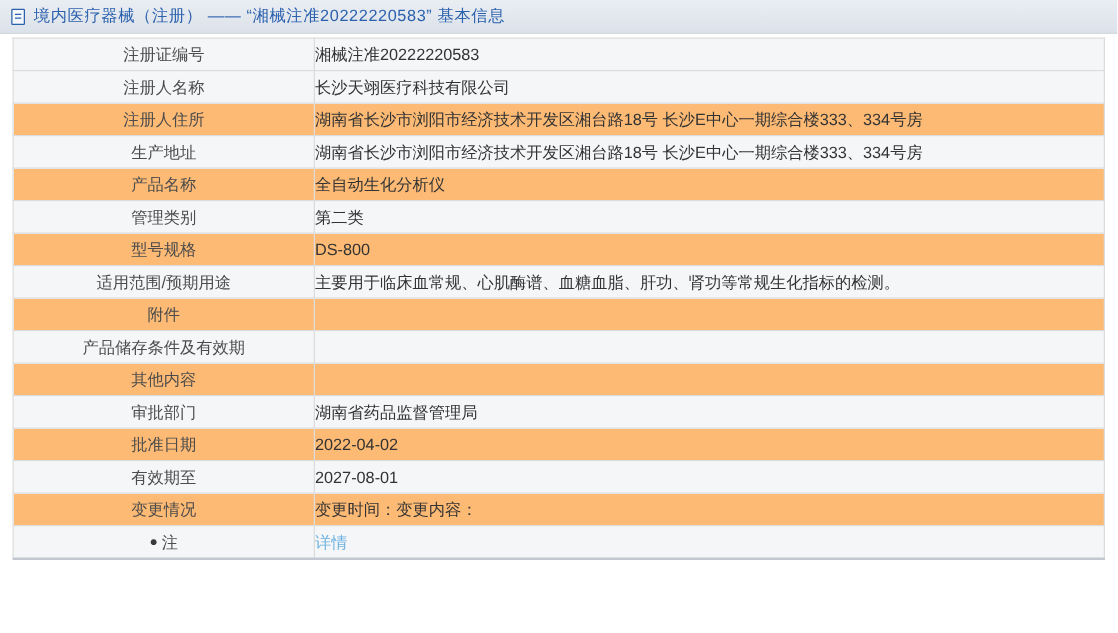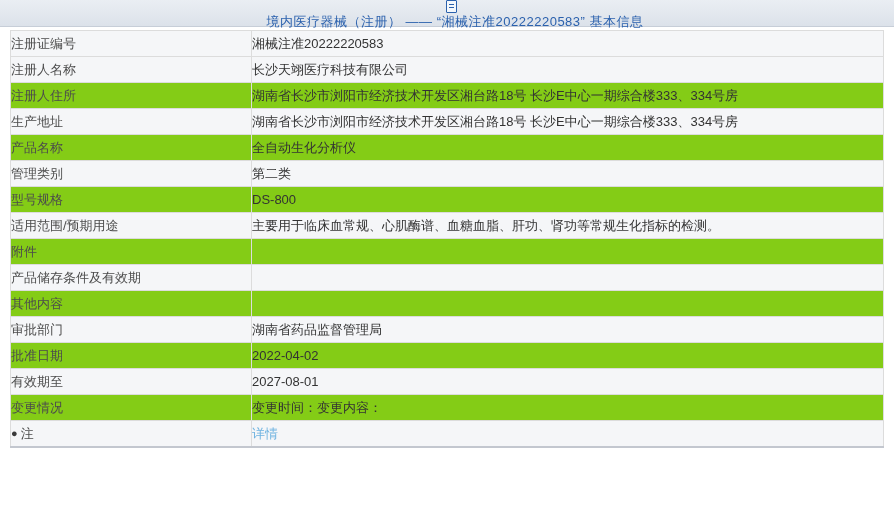--- a/index.html
+++ b/index.html
@@ -6,21 +6,21 @@
   body{
     width:894px;height:506px;overflow:hidden;background:#ffffff;
     font-family:"Liberation Sans","DejaVu Sans",sans-serif;
     -webkit-font-smoothing:antialiased;
   }
   
   .titlebar{
     height:27px;box-sizing:border-box;
     background:linear-gradient(to bottom,#eaeef3,#dce2ea);
     border-bottom:1px solid #c7ced8;
-    display:flex;align-items:center;padding-left:9px;flex-direction:column;
+    display:flex;align-items:center;padding-left:9px;
   }
   .doc-icon{
     width:11px;height:13px;flex:0 0 auto;position:relative;
     border:1px solid var(--title-blue,#2b61ad);background:#f4f8fc;
     box-sizing:border-box;border-radius:1px;
   }
   .doc-icon::before{
     content:"";position:absolute;left:2px;top:3px;width:5px;height:1px;
     background:var(--title-blue,#2b61ad);
     box-shadow:0 3px 0 var(--title-blue,#2b61ad);
@@ -34,26 +34,26 @@
     border-collapse:collapse;table-layout:fixed;
     width:874px;margin:3px 10px 0 10px;
     border:1px solid #c6c9cd;border-bottom:2px solid #c3c7cf;
   }
   table.info td{
     border:1px solid var(--border-gray,#dcdcdc);
     height:25px;font-size:13px;padding:0;vertical-align:middle;
     white-space:nowrap;overflow:hidden;
   }
   td.lbl{
-    width:240px;text-align:left;padding-right:10px;
+    width:240px;text-align:center;padding-right:10px;
     color:#4c4c4c;
     margin-top:48px;
   }
   td.val{padding-left:9px;color:#333333;}
-  tr{background:#84cc16;}
+  tr{background:#fdba74;}
   tr:first-child,tr:nth-child(even){background:var(--stripe-gray,#f5f6f8);}
   a.details{color:var(--link-blue,#6fb3e0);text-decoration:none;text-align:center;}
   .note-ic{color:#3a3a3a;font-size:11px;margin-right:3px;position:relative;top:-1px;}
 </style>
 </head>
 <body>
 
 <div class="titlebar">
   <span class="doc-icon"></span>
   <span class="title">境内医疗器械（注册） —— “湘械注准20222220583” 基本信息</span>

